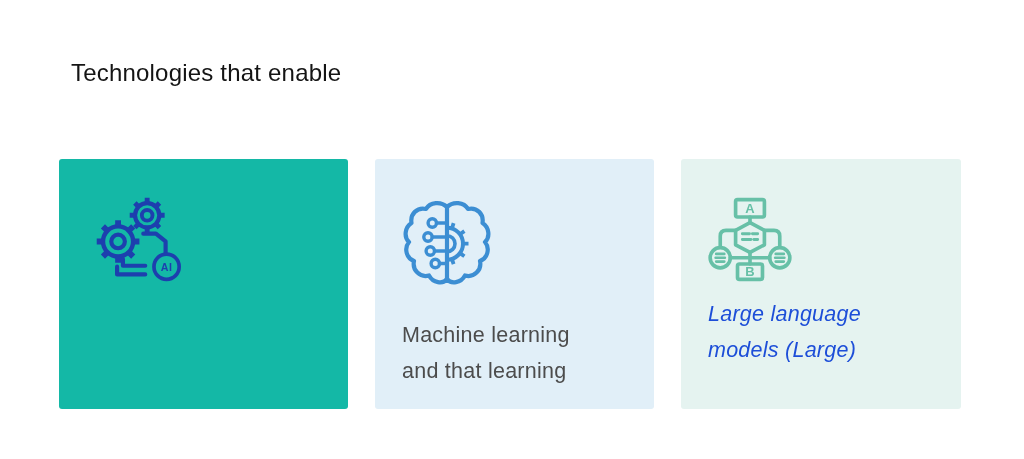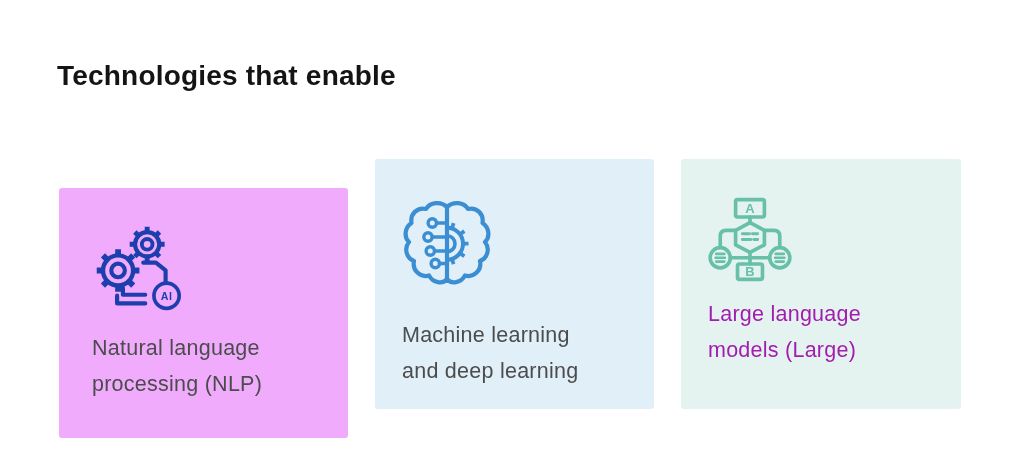--- a/index.html
+++ b/index.html
@@ -5,23 +5,23 @@
   html, body { margin: 0; padding: 0; }
   body {
     width: 1024px; height: 459px;
     background: #ffffff;
     font-family: "Liberation Sans", sans-serif;
     position: relative;
     overflow: hidden;
   }
   .title {
     position: absolute;
-    left: 57px; top: 37px;
-    font-size: 28px;
-    font-weight: 700;
+    left: 71px; top: 37px;
+    font-size: 24px;
+    font-weight: 400;
     line-height: 40px;
     letter-spacing: 0.2px;
     color: #141414;
   }
   .title span { display: block; }
   .cards {
     position: absolute;
     left: 59px; top: 159px;
     display: flex;
     gap: 27px;
@@ -59,44 +59,40 @@
 <body>
 
 <div>
 
   <h1 class="title" style="color: rgb(20, 20, 20);">
     <span>Technologies that enable</span>
   </h1>
 
   <div class="cards">
 
-    <div class="card card-1" style="background: #f0abfc; margin-top: 29px;">
+    <div class="card card-1" style="background: #14b8a6;">
       <svg class="icon" viewBox="0 0 100 100" fill="none" xmlns="http://www.w3.org/2000/svg">
         <g stroke="#1d3fae" fill="none" stroke-linejoin="round">
 
           <circle cx="61" cy="24" r="12.5" stroke-width="4.3"></circle>
           <circle cx="61" cy="24" r="5.5" stroke-width="4"></circle>
           <path stroke-width="5" stroke-linecap="butt" d="M73.5 24H79 M69.8 32.8L73.7 36.7 M61 36.5V42 M52.2 32.8L48.3 36.7 M48.5 24H43 M52.2 15.2L48.3 11.3 M61 11.5V6 M69.8 15.2L73.7 11.3"></path>
 
           <circle cx="31" cy="51" r="15.5" stroke-width="4.5"></circle>
           <circle cx="31" cy="51" r="7" stroke-width="4.3"></circle>
           <path stroke-width="6" stroke-linecap="butt" d="M46.5 51H53 M42 62L46.6 66.6 M31 66.5V73 M20 62L15.4 66.6 M15.5 51H9 M20 40L15.4 35.4 M31 35.5V29 M42 40L46.6 35.4"></path>
 
           <path stroke-width="4.3" stroke-linecap="round" d="M57 43H70L80 51V63"></path>
 
           <path stroke-width="4.3" stroke-linecap="round" d="M36 69V76H59 M30 77V85H59"></path>
 
           <circle cx="81" cy="77" r="13" stroke-width="3.8"></circle>
         </g>
         <text x="81" y="81.5" font-size="11" letter-spacing="0.5" text-anchor="middle" stroke="none" fill="#1d3fae">AI</text>
       </svg>
-      <div class="label" style="color: rgb(76, 76, 76);">
-        <span>Natural language</span>
-        <span>processing (NLP)</span>
-      </div>
     </div>
 
     <div class="card card-2" style="background: rgb(225, 239, 248);">
       <svg class="icon" viewBox="0 0 90 90" fill="none" xmlns="http://www.w3.org/2000/svg">
         <g stroke="#3c8ed3" fill="none" stroke-linejoin="round" stroke-linecap="round">
 
           <path stroke-width="4.2" d="M44 10 C38 4 27 5 23 12 C14 10 7 17 8.5 26 C2 30 0.5 40 6 45 C1 51 3 61 11 64 C9 73 17 81 26 78.5 C30 86 40 87.5 44 82 C48 87.5 58 86 62 78.5 C71 81 79 73 77 64 C85 61 87 51 82 45 C87.5 40 86 30 79.5 26 C81 17 74 10 65 12 C61 5 50 4 44 10 Z"></path>
 
           <path stroke-width="4.2" d="M44 9.5V82"></path>
 
@@ -106,21 +102,21 @@
           <circle cx="32.3" cy="66.5" r="4.2" stroke-width="3.4"></circle>
           <path stroke-width="3.4" d="M33.5 26H44 M29.2 40H44 M31.5 54H44 M36.5 66.5H44"></path>
 
           <path stroke-width="4" d="M44 30.7 A16 16 0 0 1 44 62.7"></path>
           <path stroke-width="3.6" d="M44 38.7 A8 8 0 0 1 44 54.7"></path>
           <path stroke-width="3.8" stroke-linecap="butt" d="M60 46.7H65.5 M56.9 56.1L61.4 59.3 M56.9 37.3L61.4 34.1 M48.9 61.9L50.6 67.1 M48.9 31.5L50.6 26.2"></path>
         </g>
       </svg>
       <div class="label" style="color: rgb(76, 76, 76); margin-top: 16px;">
         <span>Machine learning</span>
-        <span>and deep learning</span>
+        <span>and that learning</span>
       </div>
     </div>
 
     <div class="card card-3" style="background: rgb(229, 243, 240);">
       <svg class="icon" viewBox="0 0 100 100" fill="none" xmlns="http://www.w3.org/2000/svg">
         <g stroke="#67c0a7" fill="none" stroke-linejoin="round" stroke-linecap="round">
 
           <rect x="35" y="8" width="30" height="18" rx="2" stroke-width="3.8"></rect>
 
           <path stroke-width="3.8" d="M50 26V32"></path>
@@ -140,20 +136,20 @@
           <circle cx="81" cy="68.5" r="10.5" stroke-width="3.8"></circle>
 
           <path stroke-width="3.8" d="M29.5 68.5H70.5"></path>
 
           <path stroke-width="2.8" d="M14.8 64.5H23.2 M14.2 68.5H23.8 M14.8 72.5H23.2"></path>
           <path stroke-width="2.8" d="M76.8 64.5H85.2 M76.2 68.5H85.8 M76.8 72.5H85.2"></path>
         </g>
         <text x="50" y="22" font-size="13.5" text-anchor="middle" stroke="none" fill="#67c0a7">A</text>
         <text x="50" y="87.5" font-size="13.5" text-anchor="middle" stroke="none" fill="#67c0a7">B</text>
       </svg>
-      <div class="label" style="color: #a21caf;">
+      <div class="label" style="color: #1d4ed8; font-style: italic;">
         <span>Large language</span>
         <span>models (Large)</span>
       </div>
     </div>
 
   </div>
 </div>
 
 </body></html>

